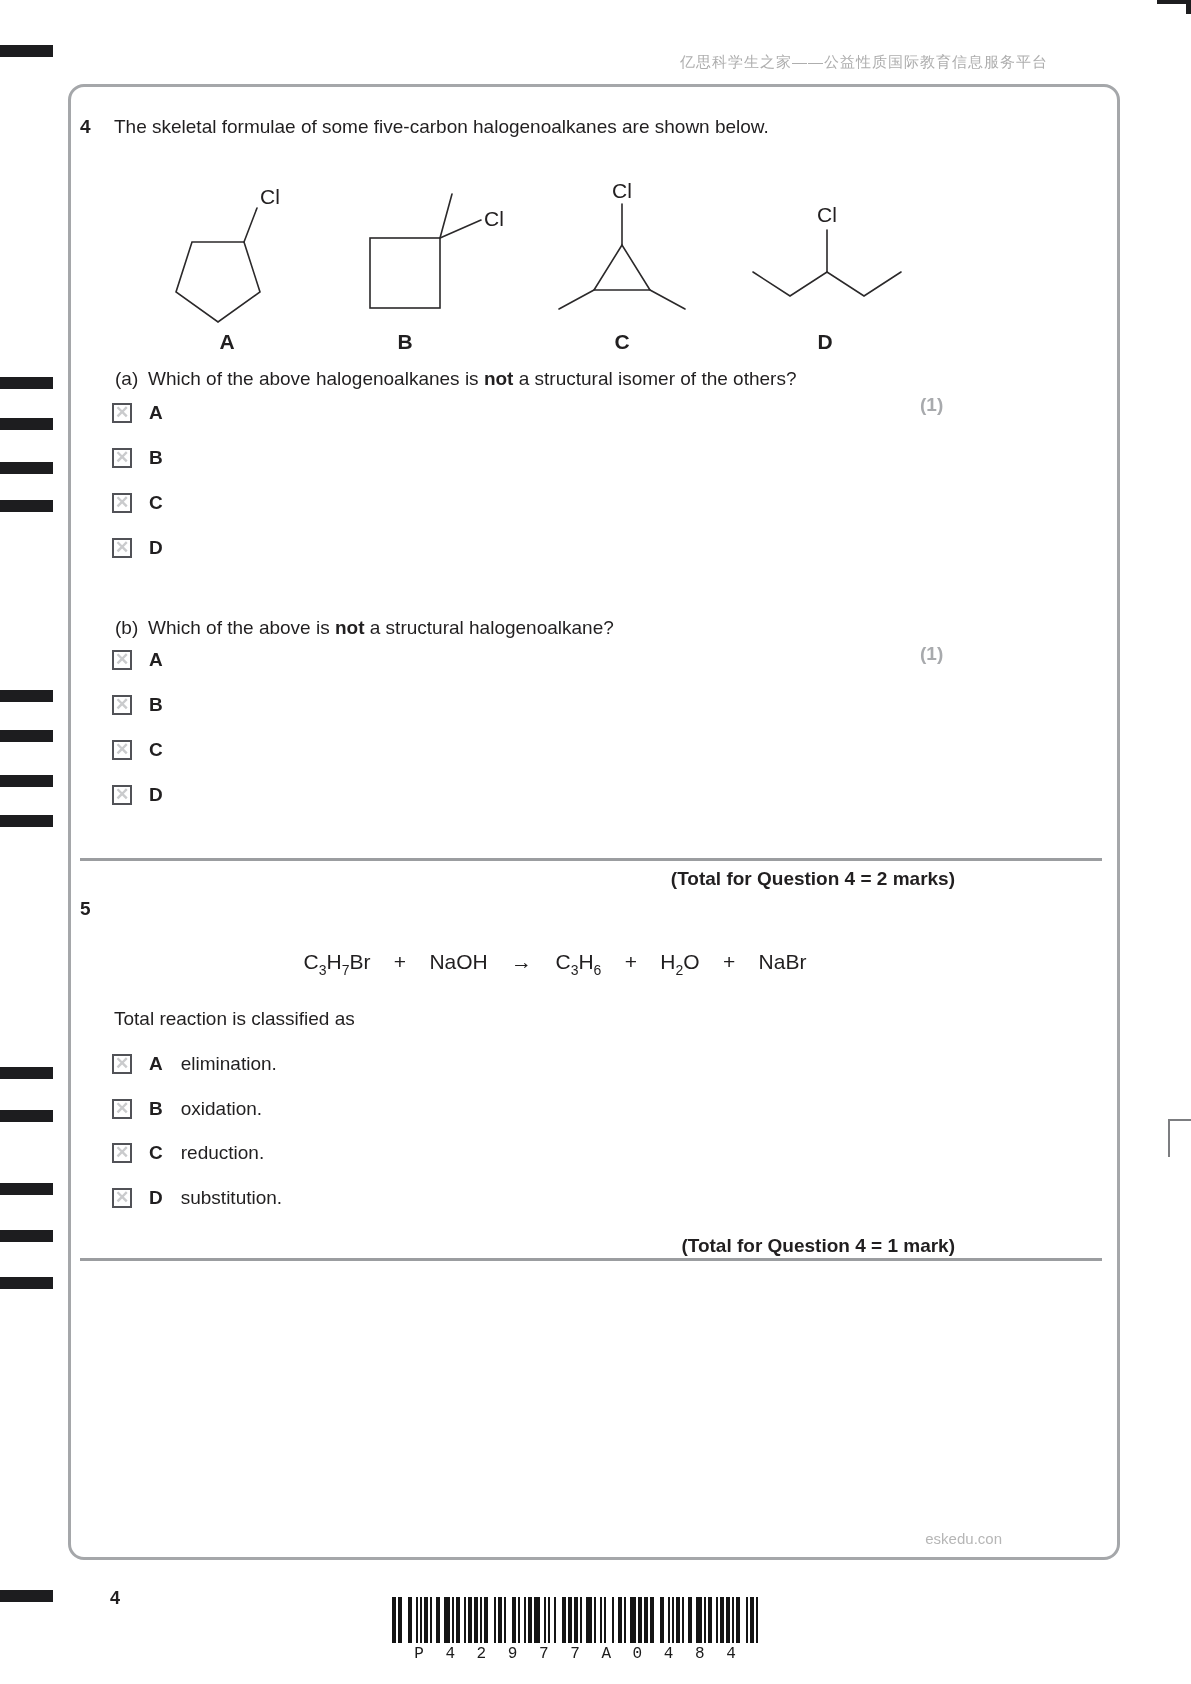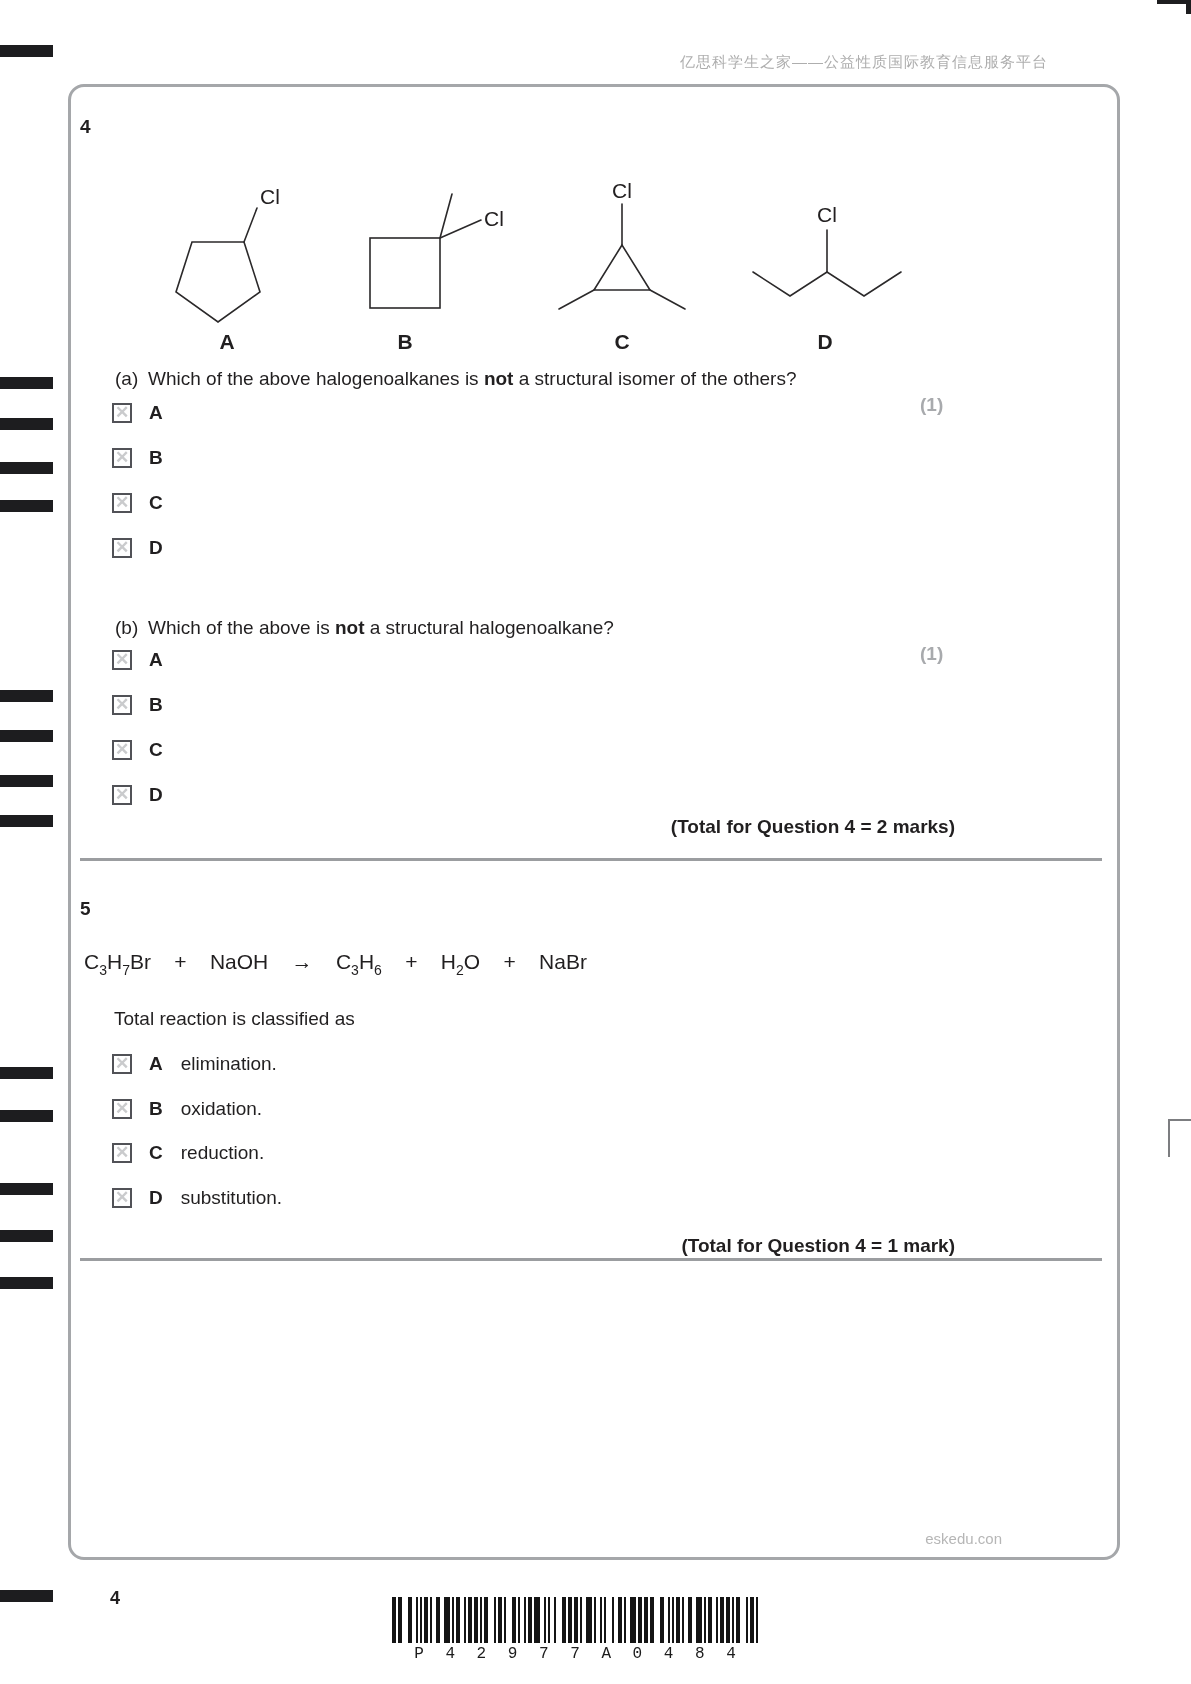--- a/index.html
+++ b/index.html
@@ -30,21 +30,21 @@
   .marks{position:absolute;font-size:19px;font-weight:700;color:#a8aaad;}
   .opt{position:absolute;display:flex;align-items:center;height:24px;}
   .cb{width:20px;height:20px;box-sizing:border-box;border:2px solid#515257;background:#fff;
       display:flex;align-items:center;justify-content:center;cursor:pointer;}
   .cb span{font-size:17px;font-weight:700;color:#cacbcd;line-height:1;margin-top:-1px;}
   .letter{font-size:19px;font-weight:700;margin-left:17px;}
   .opt-text{font-size:19px;margin-left:18px;}
   .total{position:absolute;font-size:19px;font-weight:700;text-align:right;}
   .rule{position:absolute;height:3px;background:#9b9da0;}
   
-  .eq{position:absolute;left:84px;top:950px;width:962px;text-align:left;
+  .eq{position:absolute;left:74px;top:950px;width:962px;text-align:center;
       font-size:21px;white-space:pre;}
   .eq .eq-sub{font-size:14px;position:relative;top:6px;}
   
   .watermark{position:absolute;left:790px;top:1530px;width:212px;text-align:right;
              font-size:15px;color:#b6b6b6;}
   .pageno{position:absolute;left:110px;top:1588px;font-size:18px;font-weight:700;}
   .barcode{position:absolute;left:388px;top:1597px;width:380px;display:flex;
            flex-direction:column;align-items:center;}
   .bars{display:flex;height:46px;}
   .bars .bar{background:#141414;height:100%;}
@@ -78,20 +78,21 @@
   <div class="fold-mark-v" style="left:1168px;top:1119px;height:38px"></div>
   <div class="fold-mark-h" style="left:1168px;top:1119px;width:23px"></div>
 
   <div class="brand">亿思科学生之家——公益性质国际教育信息服务平台</div>
 
   <div class="frame"></div>
 
   <section>
     <div class="qhead" style="left:80px;top:115px;width:960px">
       <span class="qnum">4</span>
+      <span class="qstem">The skeletal formulae of some five-carbon halogenoalkanes are shown below.</span>
     </div>
 
     <svg class="structures" width="1050" height="205" viewBox="0 0 1050 205">
       <g>
         <polygon points="174,82 122,82 106,132 148,162 190,132"></polygon>
         <line x1="174" y1="82" x2="187" y2="48"></line>
         <text x="190" y="44" text-anchor="start">Cl</text>
       </g>
       <g>
         <rect x="300" y="78" width="70" height="70"></rect>
@@ -173,21 +174,21 @@
         </span>
       <span class="letter">C</span>
     </div>
     <div class="opt" style="left:112px;top:783px">
       <span class="cb">
           <span>✕</span>
         </span>
       <span class="letter">D</span>
     </div>
 
-    <div class="total" style="left:80px;top:816px;width:875px">(Total for Question 4 = 2 marks)</div>
+    <div class="total" style="left:80px;top:868px;width:875px">(Total for Question 4 = 2 marks)</div>
     <div class="rule" style="left:80px;top:858px;width:1022px"></div>
   </section>
 
   <section>
     <div class="qhead" style="left:80px;top:897px;width:960px">
       <span class="qnum">5</span>
     </div>
 
     <div class="eq"><span>C</span><span class="eq-sub">3</span><span>H</span><span class="eq-sub">7</span><span>Br</span><span>    +    NaOH    →    C</span><span class="eq-sub">3</span><span>H</span><span class="eq-sub">6</span><span>    +    H</span><span class="eq-sub">2</span><span>O</span><span>    +    NaBr</span></div>
 

